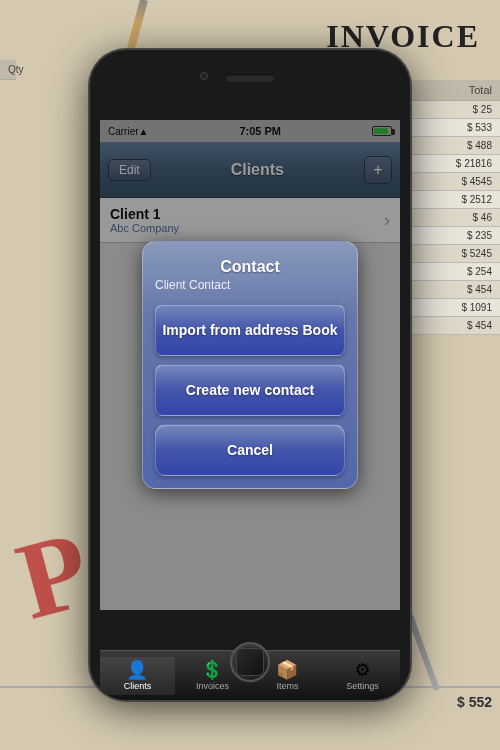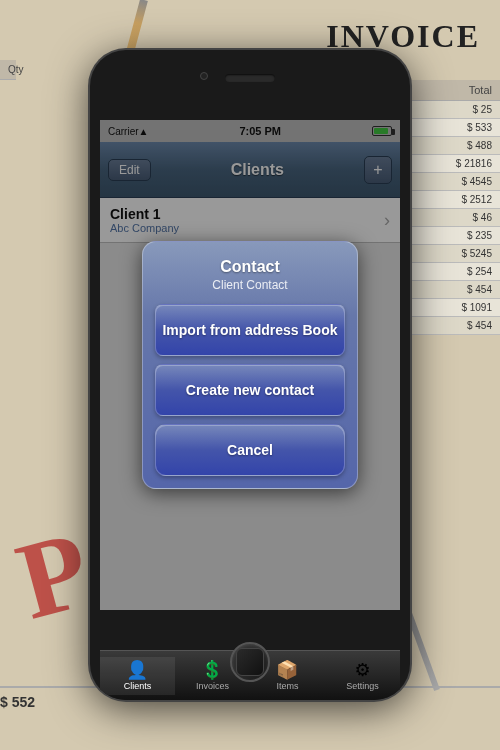--- a/index.html
+++ b/index.html
@@ -119,21 +119,22 @@
       border-radius: 3px 3px 0 0;
     }
 
     
     .invoice-bottom-line {
       position: absolute;
       bottom: 40px;
       left: 0;
       right: 0;
       display: flex;
-      padding-right: 22px;
+      justify-content: flex-end;
+      padding-right: 8px;
       border-top: 2px solid #aaa;
       padding-top: 6px;
     }
 
     .invoice-total-amount {
       font-size: 14px;
       color: #333;
       font-weight: bold;
     }
 
@@ -320,21 +321,21 @@
       color: #fff;
       text-align: center;
       font-size: 16px;
       font-weight: bold;
       margin-bottom: 2px;
       text-shadow: 0 1px 2px rgba(0,0,0,0.4);
     }
 
     .modal-subtitle {
       color: rgba(255,255,255,0.85);
-      text-align: center;
+      text-align: left;
       font-size: 12px;
       margin-bottom: 12px;
     }
 
     .modal-btn {
       display: block;
       width: 100%;
       background: linear-gradient(to bottom, #7788bb 0%, #4455aa 50%, #3344aa 100%);
       border: 1px solid rgba(255,255,255,0.25);
       border-radius: 8px;

